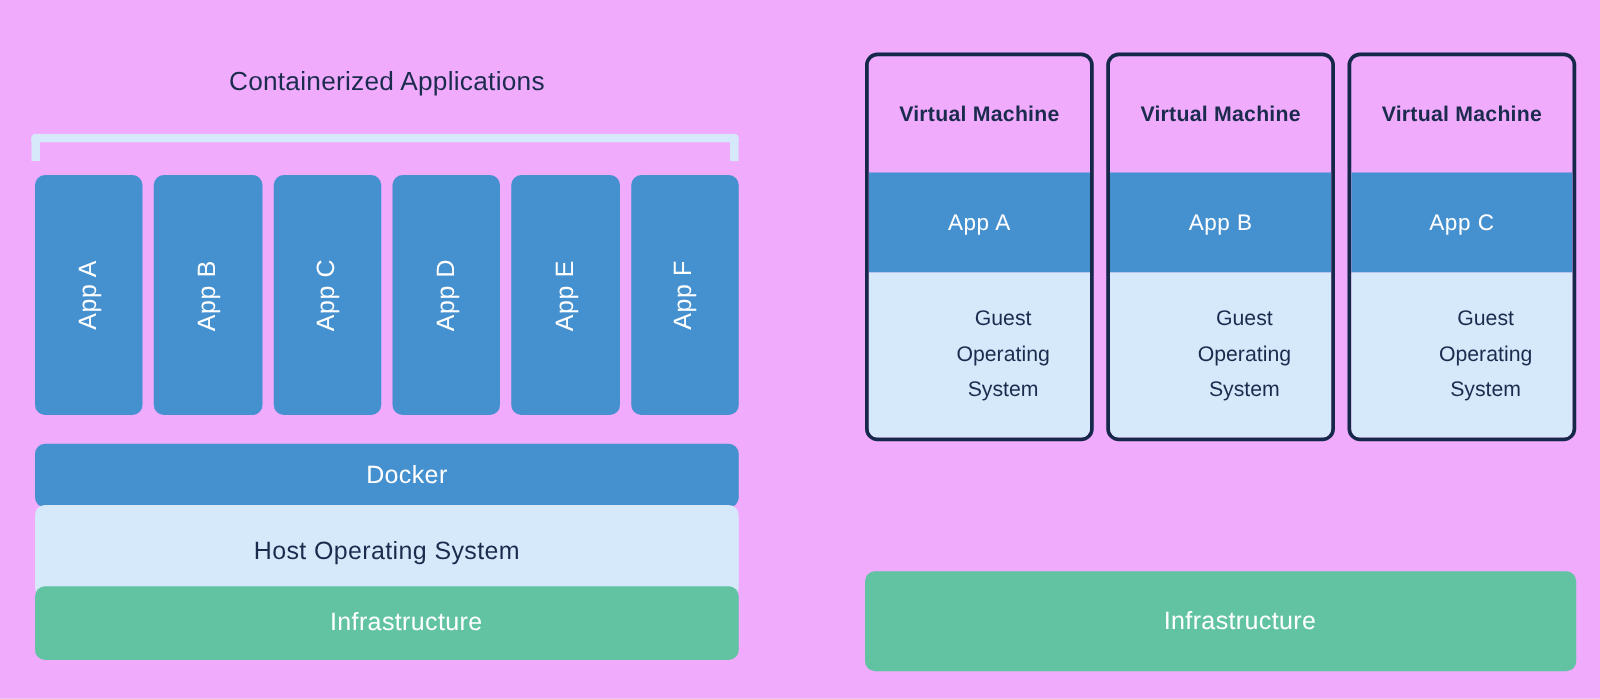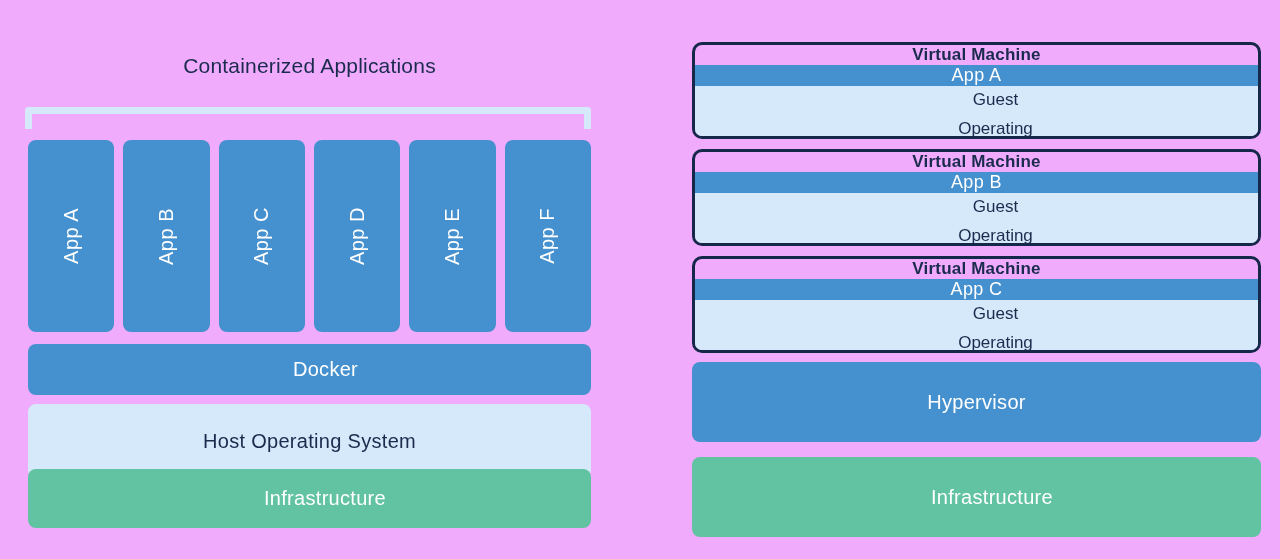--- a/index.html
+++ b/index.html
@@ -78,40 +78,39 @@
     border-radius: 8px;
     display: flex;
     align-items: center;
     justify-content: center;
     font-size: 20px;
     letter-spacing: 0.3px;
   }
   .layer.blue   { background: #4590CE; color: #FFFFFF; }
   .layer.lightblue { background: #D6E9FA; color: #1A2B4D; }
   .layer.green  { background: #61C3A2; color: #FFFFFF; padding-left: 31px; }
-  .docker-layer        { top: 344px; height: 51px; padding-left: 32px; }
+  .docker-layer        { top: 355px; height: 51px; padding-left: 32px; }
   .host-os-layer       { top: 404px; height: 74px; }
   .infra-layer-left    { top: 469px; height: 59px; }
   
   .panel-right {
     position: absolute;
     left: 692px;
     top: 0;
     width: 569px;
     height: 559px;
   }
   .vm-row {
     position: absolute;
     top: 42px;
     left: 0;
     right: 0;
     height: 311px;
     display: flex;
     gap: 10px;
-    flex-direction: column;
   }
   .vm-box {
     flex: 1;
     border: 3px solid #16284A;
     border-radius: 10px;
     box-sizing: border-box;
     display: flex;
     flex-direction: column;
     overflow: hidden;
     background: transparent;
@@ -218,21 +217,18 @@
       <div class="vm-box">
         <div class="vm-header">Virtual Machine</div>
         <div class="vm-app">App C</div>
         <div class="vm-os">
           <span>Guest Operating System</span>
         </div>
       </div>
 
     </div>
 
-    <div class="layer blue hypervisor-layer">
-      <span>Hypervisor</span>
-    </div>
     <div class="layer green infra-layer-right">
       <span>Infrastructure</span>
     </div>
   </section>
 
 </div>
 
 </body></html>

